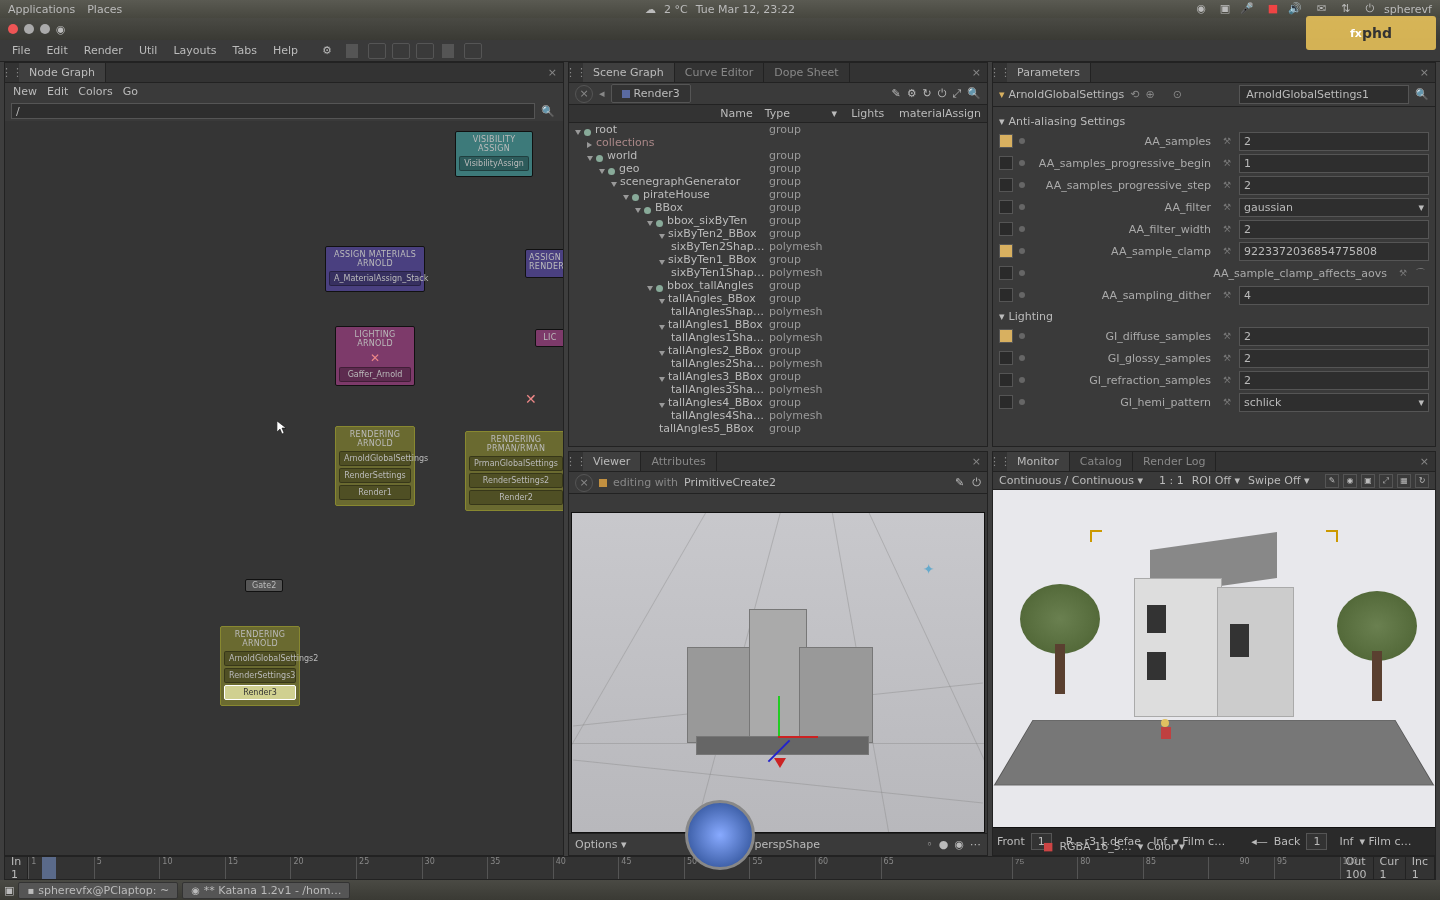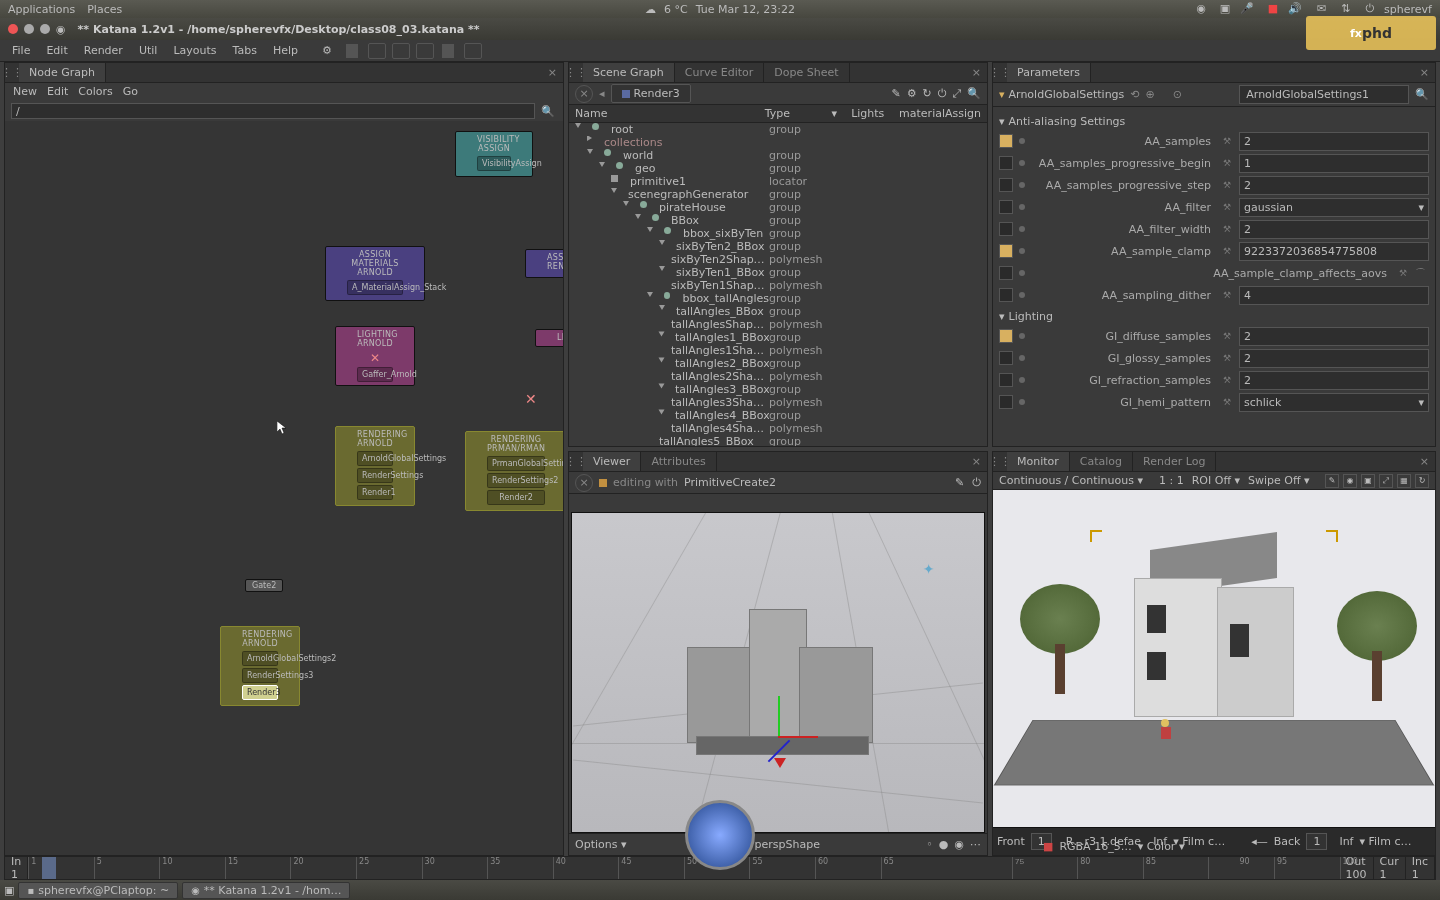--- a/index.html
+++ b/index.html
@@ -37,39 +37,39 @@
 .panel .tabs .grip { width:14px; display:flex; justify-content:center; color:#888; }
 .panel .tabs .close { margin-left:auto; padding:0 6px; color:#888; }
 .panel .body { flex:1; position:relative; overflow:hidden; }
 
 
 .ng-menu { height:18px; display:flex; gap:10px; padding:2px 8px; background:#3a3a3a; }
 .ng-search { height:20px; display:flex; padding:2px 6px; gap:4px; }
 .ng-search input { flex:1; background:#2e2e2e; border:1px solid #555; color:#bbb; padding:1px 4px; }
 .ng-search .sicon { width:18px; display:flex; align-items:center; justify-content:center; }
 .ng-canvas { position:absolute; inset:0; top:38px; background:#353535; }
-.node { position:absolute; border:1px solid #111; border-radius:2px; padding:3px 21px; font-size:9px; text-align:center; }
+.node { position:absolute; border:1px solid #111; border-radius:2px; padding:3px 3px; font-size:9px; text-align:center; }
 .node .hdr { font-size:8px; margin-bottom:3px; letter-spacing:.3px; }
 .node .row { background:rgba(0,0,0,.25); border:1px solid rgba(0,0,0,.3); padding:2px 4px; margin:2px 0; font-size:8px; border-radius:2px; }
 .node.teal { background:#3d7a7a; } .node.purple { background:#4a4080; }
 .node.mag { background:#7d3a6a; } .node.olive { background:#6a6a30; border-color:#888830; }
 .node.small { background:#555; padding:1px 6px; font-size:8px; }
 .cursor { position:absolute; width:10px; height:14px; }
 
 
 .sg-top { height:22px; display:flex; align-items:center; padding:0 6px; gap:6px; border-bottom:1px solid #222; }
 .sg-top .x { width:18px;height:18px;border:1px solid #555;border-radius:9px;display:flex;align-items:center;justify-content:center;color:#888; }
 .sg-top .node { position:static; background:#333; border:1px solid #555; padding:2px 10px; display:flex; gap:4px; align-items:center; }
 .sg-top .sq { width:8px;height:8px;background:#5a6aa0;display:inline-block; }
 .sg-top .tools { margin-left:auto; display:flex; gap:6px; color:#888; }
 .sg-head { height:18px; background:#333; display:flex; border-bottom:1px solid #222; }
 .sg-head div { padding:2px 6px; }
 .sg-tree { overflow:auto; position:absolute; top:40px; bottom:0; left:0; right:0; }
 .sg-row { display:flex; height:13px; align-items:center; white-space:nowrap; }
-.sg-row .name { width:200px; overflow:hidden; display:flex; align-items:flex-start;gap:8px; }
+.sg-row .name { width:200px; overflow:hidden; display:flex; align-items:flex-end; }
 .sg-row .type { width:80px; color:#999; }
 .sg-row .tog { width:6px;height:6px;display:inline-block; margin-right:3px; transform:translateY(-1px); }
 .sg-row .tog.open { border-left:5px solid #999; border-top:3px solid transparent; border-bottom:3px solid transparent; transform:rotate(90deg); }
 .sg-row .tog.closed { border-left:5px solid #999; border-top:3px solid transparent; border-bottom:3px solid transparent; }
 .sg-row .dot { width:7px;height:7px;border-radius:50%;background:#8a9; margin-right:4px; }
 .sg-row .sq2 { width:7px;height:7px;background:#999;margin-right:4px; }
 
 
 .param-top { height:24px; display:flex; align-items:center; padding:0 6px; gap:6px; border-bottom:1px solid #222; }
 .param-top .crumb { display:flex; align-items:center; gap:4px; color:#d8b060; }
@@ -132,21 +132,21 @@
 </head>
 <body>
 
 <div class="sysbar">
   <div class="left">
     <span>Applications</span>
     <span>Places</span>
   </div>
   <div class="center">
     <span>☁</span>
-    <span>6 °C</span>
+    <span>2 °C</span>
     <span>Tue Mar 12, 23:22</span>
   </div>
   <div class="right">
     <span class="sysicon">◉</span>
     <span class="sysicon">▣</span>
     <span class="sysicon">🎤</span>
     <span class="sysicon" style="color:#e44">■</span>
     <span class="sysicon">🔊</span>
     <span class="sysicon">✉</span>
     <span class="sysicon">⇅</span>
@@ -155,21 +155,20 @@
   </div>
 </div>
 
 <div class="watermark"><span class="fx">fx</span>phd</div>
 
 <div class="titlebar">
   <span class="traffic r"></span>
   <span class="traffic y"></span>
   <span class="traffic g"></span>
   <span>◉</span>
-  <span class="title">** Katana 1.2v1 - /home/spherevfx/Desktop/class08_03.katana **</span>
 </div>
 
 <div class="menubar">
   <span>File</span>
   <span>Edit</span>
   <span>Render</span>
   <span>Util</span>
   <span>Layouts</span>
   <span>Tabs</span>
   <span>Help</span>
@@ -273,21 +272,21 @@
           <div class="tools">
             <span>✎</span>
             <span>⚙</span>
             <span>↻</span>
             <span>⏻</span>
             <span>⤢</span>
             <span>🔍</span>
           </div>
         </div>
         <div class="sg-head">
-          <div style="width:200px;text-align:left">Name</div>
+          <div style="width:200px;text-align:right">Name</div>
           <div style="width:70px">Type</div>
           <div style="width:20px">▾</div>
           <div style="width:50px">Lights</div>
           <div>materialAssign</div>
         </div>
         <div class="sg-tree" id="sg-tree">
             <div class="sg-row">
               <div class="name" style="padding-left: 6px;">
                 <span class="tog open"></span>
                 <span class="dot"></span>
@@ -310,27 +309,20 @@
               </div>
               <div class="type">group</div>
             </div>
             <div class="sg-row">
               <div class="name" style="padding-left: 30px;">
                 <span class="tog open"></span>
                 <span class="dot"></span>
                 <span>geo</span>
               </div>
               <div class="type">group</div>
-            </div>
-            <div class="sg-row">
-              <div class="name" style="padding-left: 42px;">
-                <span class="sq2"></span>
-                <span>primitive1</span>
-              </div>
-              <div class="type">locator</div>
             </div>
             <div class="sg-row">
               <div class="name" style="padding-left: 42px;">
                 <span class="tog open"></span>
                 <span>scenegraphGenerator</span>
               </div>
               <div class="type">group</div>
             </div>
             <div class="sg-row">
               <div class="name" style="padding-left: 54px;">

